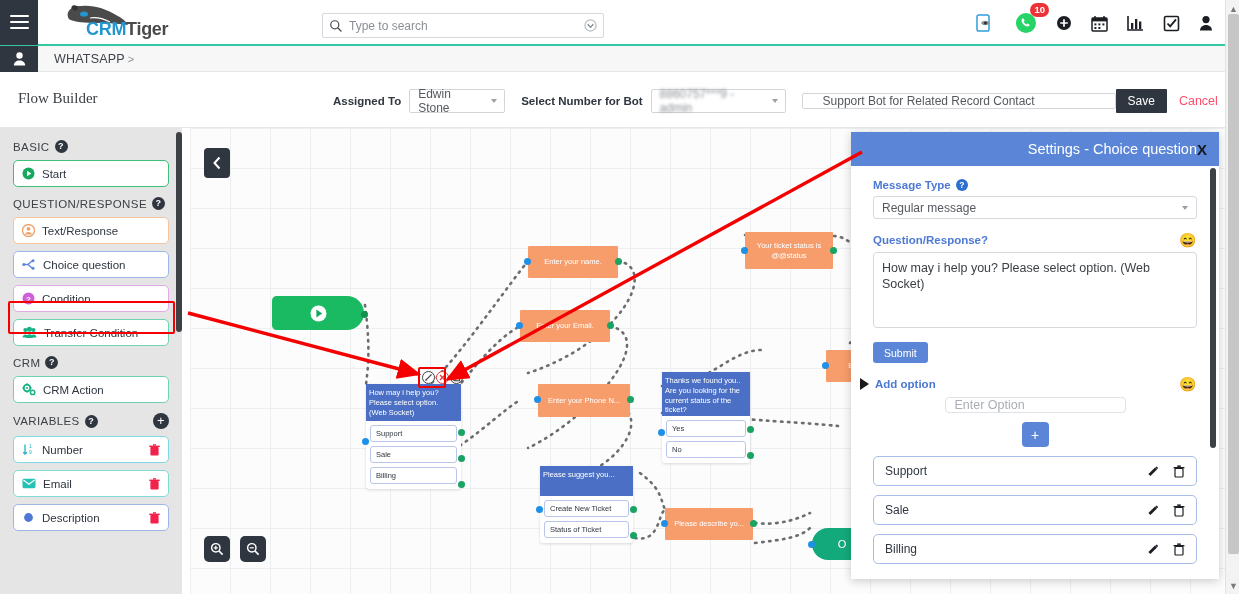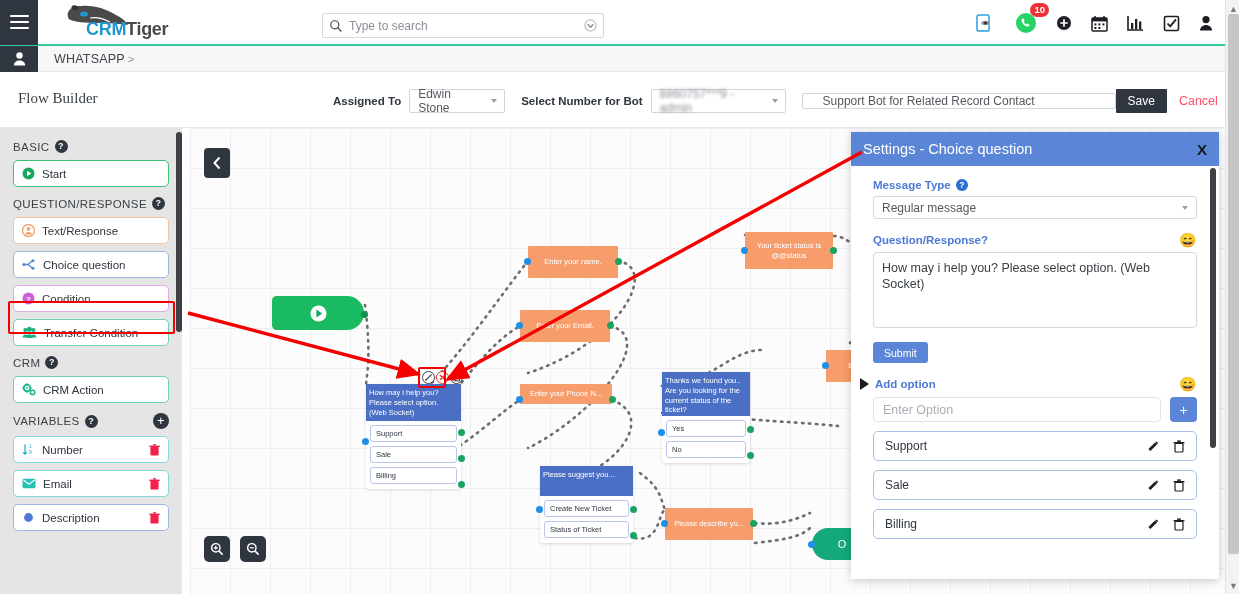--- a/index.html
+++ b/index.html
@@ -215,21 +215,21 @@
     position: absolute; border: 2.5px solid #f40000; border-radius: 2px; pointer-events:none;
   }
 
   
   .settings {
     position: absolute; left: 851px; top: 132px; width: 368px; height: 447px;
     background: #fff; box-shadow: 0 2px 9px rgba(0,0,0,.2); overflow: hidden;
   }
   .set-head {
     height: 34px; background: #5b86d8; display: flex; align-items: center;
-    padding: 0 12px; justify-content: space-between;
+    padding: 0 12px; justify-content: flex-end;
   }
   .set-title { color: #fff; font-size: 14.5px; }
   .set-close { color: #16181c; font-size: 15px; font-weight: bold; cursor: pointer; }
   .set-body { padding: 13px 22px 0 22px; position: relative; }
   .fld-label {
     font-size: 11.5px; color: #4d79d4; font-weight: bold; margin-bottom: 5px;
     display: flex; align-items: center; gap: 5px;
   }
   .qmark-blue {
     width: 12px; height: 12px; border-radius: 50%; background: #2d6ed1; color: #fff;
@@ -257,21 +257,21 @@
     margin-top: 10px; height: 21px; background: #5b86d8; color: #fff; border: none;
     border-radius: 3px; font-size: 10.5px; padding: 0 11px; cursor: pointer;
     font-family: "Liberation Sans", sans-serif;
   }
   .addopt-row { display: flex; align-items: center; margin-top: 14px; }
   .tri-right {
     width: 0; height: 0; border-top: 6px solid transparent; border-bottom: 6px solid transparent;
     border-left: 9px solid #1a1a1a; margin-left: -13px; margin-right: 6px; cursor:pointer;
   }
   .addopt-label { font-size: 11.5px; color: #4d79d4; font-weight: bold; flex: 1; }
-  .optinput-row { display: flex; align-items: center; gap: 9px; margin-top: 6px; }
+  .optinput-row { display: flex; align-items: center; gap: 9px; margin-top: 6px; flex-direction: column; }
   .optinput {
     flex: 1; height: 25px; border: 1px solid #dfe2e6; border-radius: 4px;
     font-size: 12.5px; color: #9aa0a6; padding: 0 9px; outline: none;
     font-family: "Liberation Sans", sans-serif;
   }
   .optinput::placeholder { color: #a9afb5; }
   .plus-btn {
     width: 27px; height: 25px; background: #5b86d8; border: none; border-radius: 4px;
     color: #fff; font-size: 14px; cursor: pointer; display:flex; align-items:center;
     justify-content:center; line-height:0;
@@ -615,21 +615,21 @@
       <i class="port in" style="left:-4px;top:12px;"></i>
       <i class="port out" style="right:-4px;top:12px;"></i>
     </div>
 
     <div class="node node-msg" style="left:330px;top:182px;width:90px;height:32px;">
       <span>Enter your Email.</span>
       <i class="port in" style="left:-4px;top:12px;"></i>
       <i class="port out" style="right:-4px;top:12px;"></i>
     </div>
 
-    <div class="node node-msg" style="left:330px;top:256px;width:92px;height:20px;">
+    <div class="node node-msg" style="left:348px;top:256px;width:92px;height:33px;">
       <span>Enter your Phone N...</span>
       <i class="port in" style="left:-4px;top:12px;"></i>
       <i class="port out" style="right:-4px;top:12px;"></i>
     </div>
 
     <div class="node node-msg" style="left:555px;top:104px;width:88px;height:37px;">
       <span>Your ticket status is @@status</span>
       <i class="port in" style="left:-4px;top:15px;"></i>
       <i class="port out" style="right:-4px;top:15px;"></i>
     </div>

